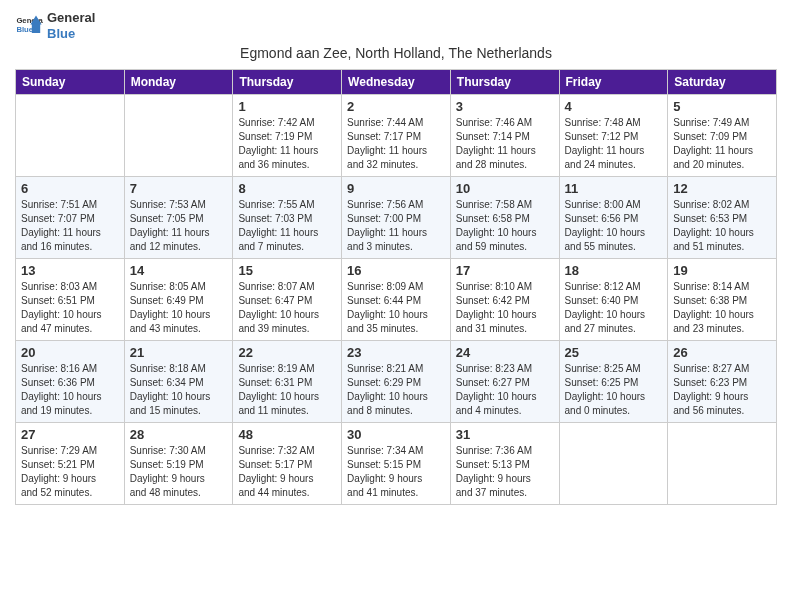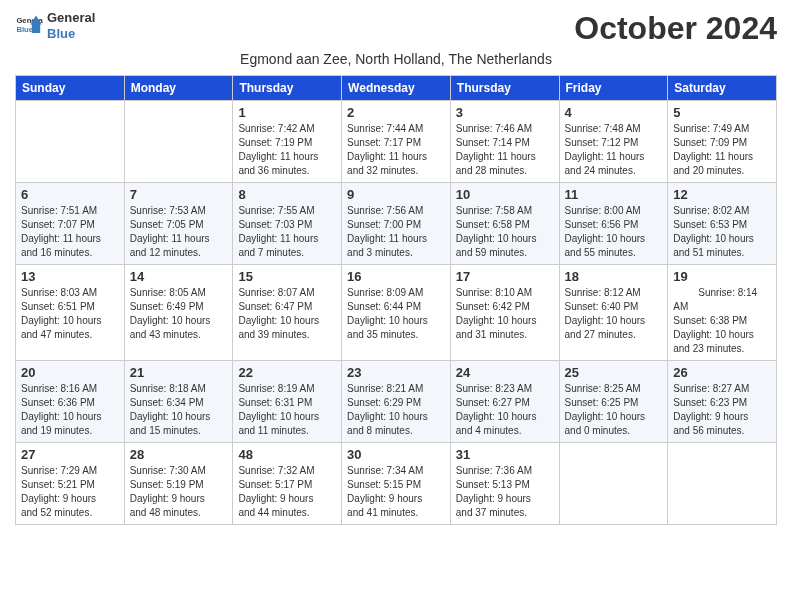--- a/index.html
+++ b/index.html
@@ -73,41 +73,40 @@
     .empty-cell {
       background: #f9f9f9;
     }
     tr:nth-child(even) td {
       background-color: #f3f7fc;
     }
     tr:nth-child(odd) td {
       background-color: #ffffff;
     }
     .calendar-table thead tr th {
-      background-color: #1d4ed8;
+      background-color: #4c1d95;
     }
   </style>
 </head>
 <body>
 
 <div>
   <div class="header-area">
     <div class="logo">
       <svg class="logo-icon" viewBox="0 0 40 40" xmlns="http://www.w3.org/2000/svg">
         <rect width="40" height="40" rx="4" fill="white"></rect>
         <text x="2" y="16" font-size="11" font-weight="bold" fill="#333" font-family="Arial">General</text>
         <text x="2" y="28" font-size="11" font-weight="bold" fill="#3a7bbf" font-family="Arial">Blue</text>
         <polygon points="30,5 38,18 36,18 36,30 24,30 24,18 22,18" fill="#3a7bbf"></polygon>
       </svg>
       <div>
         <div style="font-size:13px;font-weight:bold;color:#333;line-height:1.2;">General</div>
         <div style="font-size:13px;font-weight:bold;color:#3a7bbf;line-height:1.2;">Blue</div>
       </div>
     </div>
-    <div class="month-title">October 2024</div>
   </div>
   <div class="subtitle">Egmond aan Zee, North Holland, The Netherlands</div>
 
   <table class="calendar-table">
     <thead>
       <tr>
         <th>Sunday</th>
         <th>Monday</th>
         <th>Thursday</th>
         <th>Wednesday</th>
@@ -189,21 +188,21 @@
 Daylight: 10 hours
 and 35 minutes.</span></td>
           <td><span class="day-num">17</span><span class="day-detail" style="white-space: pre-line;">Sunrise: 8:10 AM
 Sunset: 6:42 PM
 Daylight: 10 hours
 and 31 minutes.</span></td>
           <td><span class="day-num">18</span><span class="day-detail" style="white-space: pre-line;">Sunrise: 8:12 AM
 Sunset: 6:40 PM
 Daylight: 10 hours
 and 27 minutes.</span></td>
-          <td><span class="day-num">19</span><span class="day-detail" style="white-space: pre-line; margin-left: 25px;">Sunrise: 8:14 AM
+          <td><span class="day-num">19</span><span class="day-detail" style="white-space: pre-line;">Sunrise: 8:14 AM
 Sunset: 6:38 PM
 Daylight: 10 hours
 and 23 minutes.</span></td>
         </tr>
         <tr>
           <td><span class="day-num">20</span><span class="day-detail" style="white-space: pre-line;">Sunrise: 8:16 AM
 Sunset: 6:36 PM
 Daylight: 10 hours
 and 19 minutes.</span></td>
           <td><span class="day-num">21</span><span class="day-detail" style="white-space: pre-line;">Sunrise: 8:18 AM

